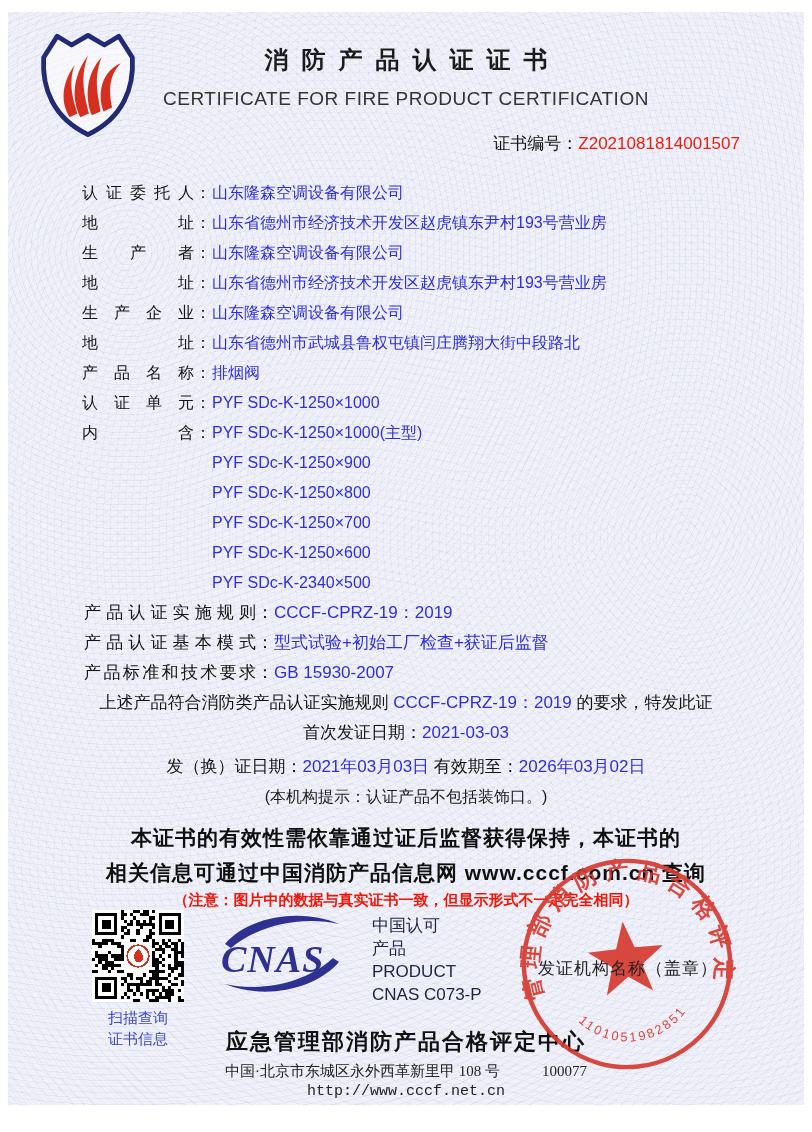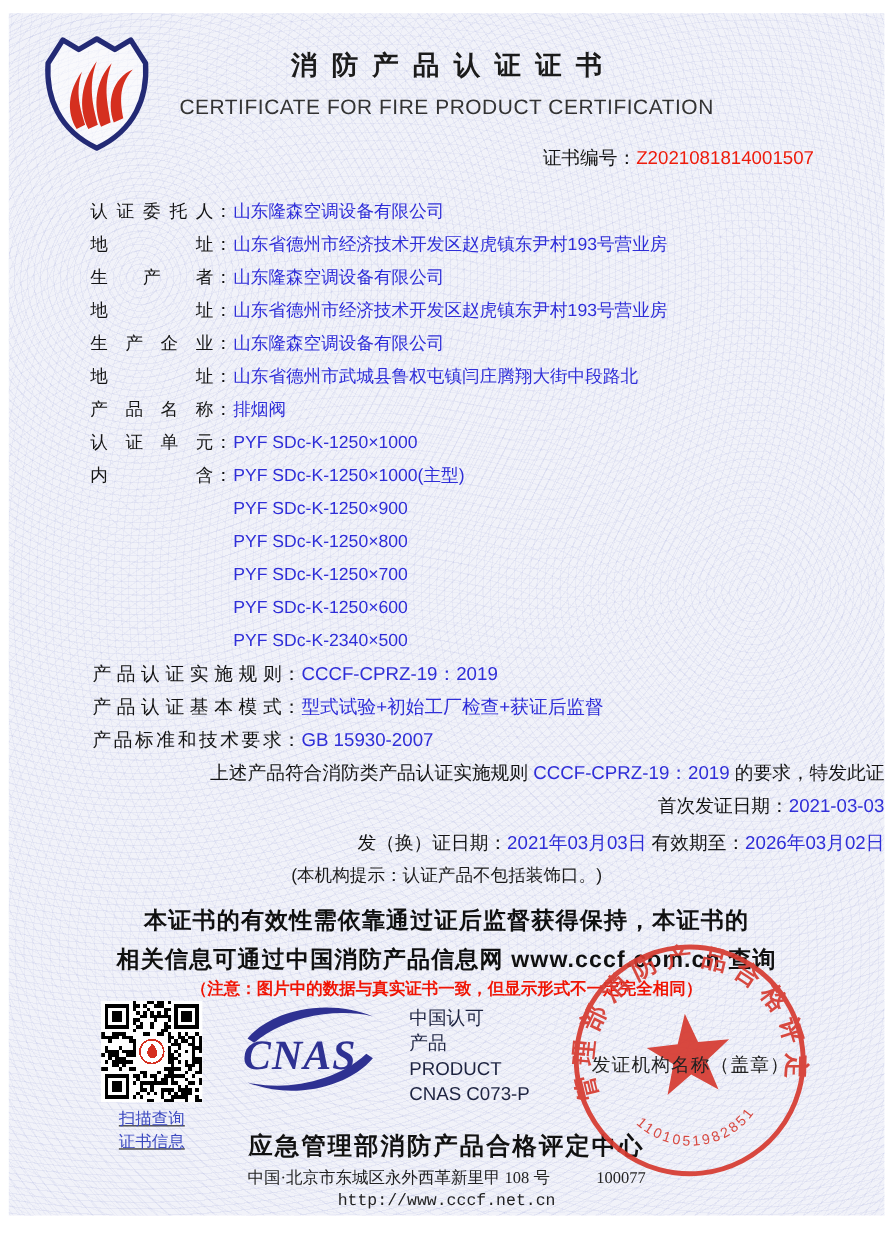--- a/index.html
+++ b/index.html
@@ -20,27 +20,27 @@
   .certno{margin-top:20px;text-align:right;padding-right:64px;font-size:17px;line-height:24px;}
   .certno .num{color:#ee1c0c;}
   .fields{margin-top:22px;padding-left:74px;font-size:16px;}
   .frow{line-height:30px;white-space:nowrap;}
   .flabel{display:inline-block;width:112px;text-align:justify;text-align-last:justify;vertical-align:top;color:#141414;}
   .flabel-w{display:inline-block;width:172px;text-align:justify;text-align-last:justify;vertical-align:top;color:#141414;}
   .fcolon{display:inline-block;width:18px;text-align:center;}
   .fvalue{color:#2f2ed8;}
   .cont{padding-left:130px;}
   .rules{padding-left:76px;font-size:17px;}
-  .center-line{text-align:right;font-size:17px;line-height:30px;}
+  .center-line{text-align:center;font-size:17px;line-height:30px;}
   .gap4{margin-top:4px;}
   .hint{text-align:center;font-size:16px;line-height:30px;color:#1b1b1b;}
   .notice{margin-top:8px;text-align:center;font-size:21px;font-weight:700;line-height:35px;letter-spacing:1px;color:#101010;}
   .rednote{text-align:center;font-size:15px;font-weight:700;line-height:20px;color:#f01505;}
   .sealrow{position:relative;height:118px;}
-  .qrblock{position:absolute;left:75px;top:0;width:110px;text-align:center;text-decoration:underline;}
+  .qrblock{position:absolute;left:75px;top:0;width:110px;text-align:center;}
   .qrblock svg{width:92px;height:92px;display:block;margin:0 auto;background:#fff;}
   .qrcap{font-size:15px;line-height:21px;color:#3b49c0;margin-top:5px;}
   .cnas{position:absolute;left:204px;top:-2px;width:140px;height:92px;}
   .accr{position:absolute;left:364px;top:4px;font-size:17px;line-height:23px;color:#1d2340;}
   .stamp{position:absolute;left:505px;top:-60px;width:228px;height:228px;transform:rotate(-6deg);opacity:.92;}
   .stampcap{position:absolute;left:530px;top:47px;width:220px;font-family:"Liberation Serif","DejaVu Serif",serif;font-size:17px;letter-spacing:1px;color:#222;}
   .footer{text-align:center;}
   .org{font-size:22px;font-weight:700;letter-spacing:2px;line-height:28px;color:#111;}
   .addr{margin-top:4px;font-family:"Liberation Serif","DejaVu Serif",serif;font-size:15px;line-height:22px;color:#222;}
   .addr .post{margin-left:42px;}

